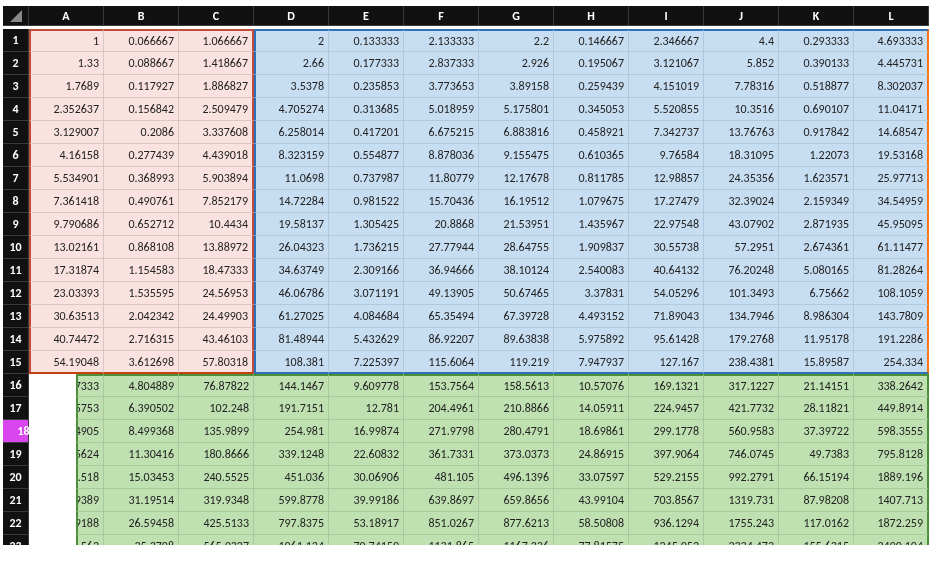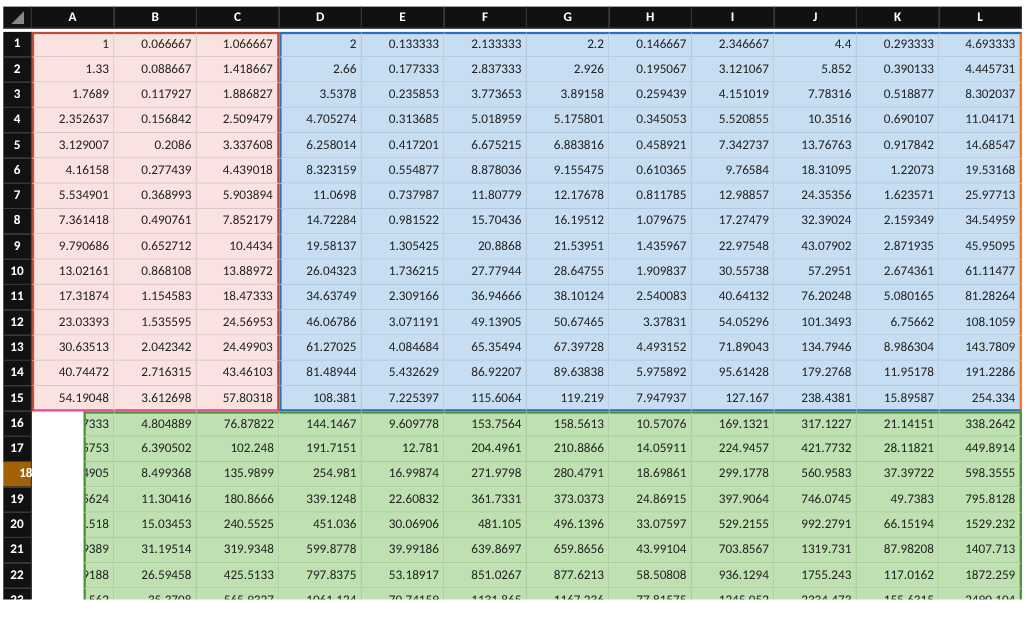--- a/index.html
+++ b/index.html
@@ -46,21 +46,21 @@
     height: 20px;
   }
   .sel-all svg { display:block; }
   .row-hdr {
     background: #111;
     color: #fff;
     border-right: 1px solid #3a3a3a;
     border-bottom: 1px solid #3a3a3a;
   }
   .row-hdr.active {
-    background: #a16207;
+    background: #d946ef;
     padding-left: 16px;
   }
 
   .cell {
     border-right: 1px solid #d4d4d4;
     border-bottom: 1px solid #d4d4d4;
     padding: 0 4px;
     display: flex;
     align-items: center;
     justify-content: flex-end;
@@ -73,21 +73,21 @@
 
   
   .region-pink  { background: #f9e2df; border-right-color:#d9c7c5; border-bottom-color:#d9c7c5;}
   .region-blue  { background: #c7ddf1; border-right-color:#b2c8dc; border-bottom-color:#b2c8dc;}
   .region-green { background: #bfe0b1; border-right-color:#a9c99c; border-bottom-color:#a9c99c;}
 
   
   .frame-pink-top    { border-top: 2px solid #c04d3b; }
   .frame-pink-left   { border-left: 2px solid #c04d3b; }
   .frame-pink-right  { border-right: 2px solid #c04d3b; }
-  .frame-pink-bottom { border-bottom: 2px solid #ec4899; padding-left: 46px; }
+  .frame-pink-bottom { border-bottom: 2px solid #c2410c; padding-left: 46px; }
 
   .frame-blue-top    { border-top: 2px solid #2f6fb5; }
   .frame-blue-left   { border-left: 2px solid #2f6fb5; }
   .frame-blue-right  { border-right: 2px solid #f97316; }
   .frame-blue-bottom { border-bottom: 2px solid #2f6fb5; }
 
   .frame-green-top    { border-top: 2px solid #4c8f39; }
   .frame-green-left   { border-left: 2px solid #4c8f39; margin-left: 47px; }
   .frame-green-right  { border-right: 2px solid #4c8f39; }
   .frame-green-bottom { border-bottom: 2px solid #4c8f39; }
@@ -379,21 +379,21 @@
     <div class="cell region-green">15.03453</div>
     <div class="cell region-green">240.5525</div>
     <div class="cell region-green">451.036</div>
     <div class="cell region-green">30.06906</div>
     <div class="cell region-green">481.105</div>
     <div class="cell region-green">496.1396</div>
     <div class="cell region-green">33.07597</div>
     <div class="cell region-green">529.2155</div>
     <div class="cell region-green">992.2791</div>
     <div class="cell region-green">66.15194</div>
-    <div class="cell region-green frame-green-right">1529.232</div>
+    <div class="cell region-green frame-green-right">1889.196</div>
     <div class="row-hdr">21</div>
     <div class="cell region-green frame-green-left">299.9389</div>
     <div class="cell region-green">31.19514</div>
     <div class="cell region-green">319.9348</div>
     <div class="cell region-green">599.8778</div>
     <div class="cell region-green">39.99186</div>
     <div class="cell region-green">639.8697</div>
     <div class="cell region-green">659.8656</div>
     <div class="cell region-green">43.99104</div>
     <div class="cell region-green">703.8567</div>

